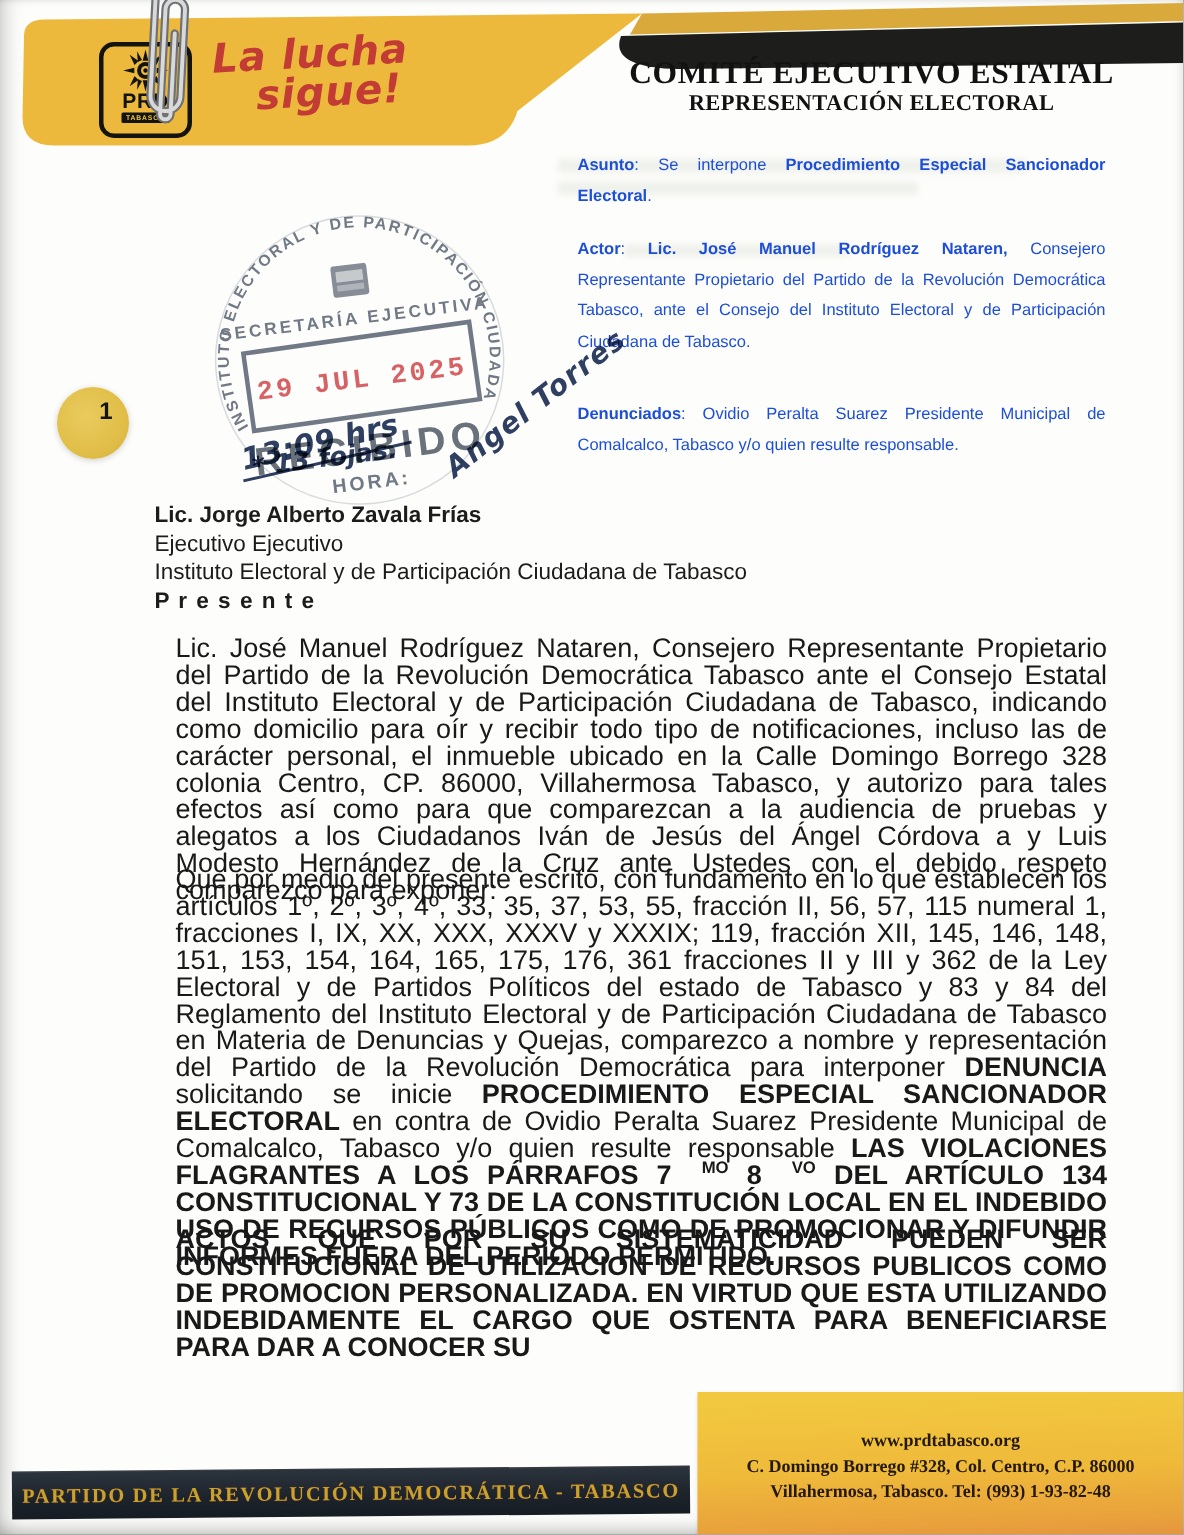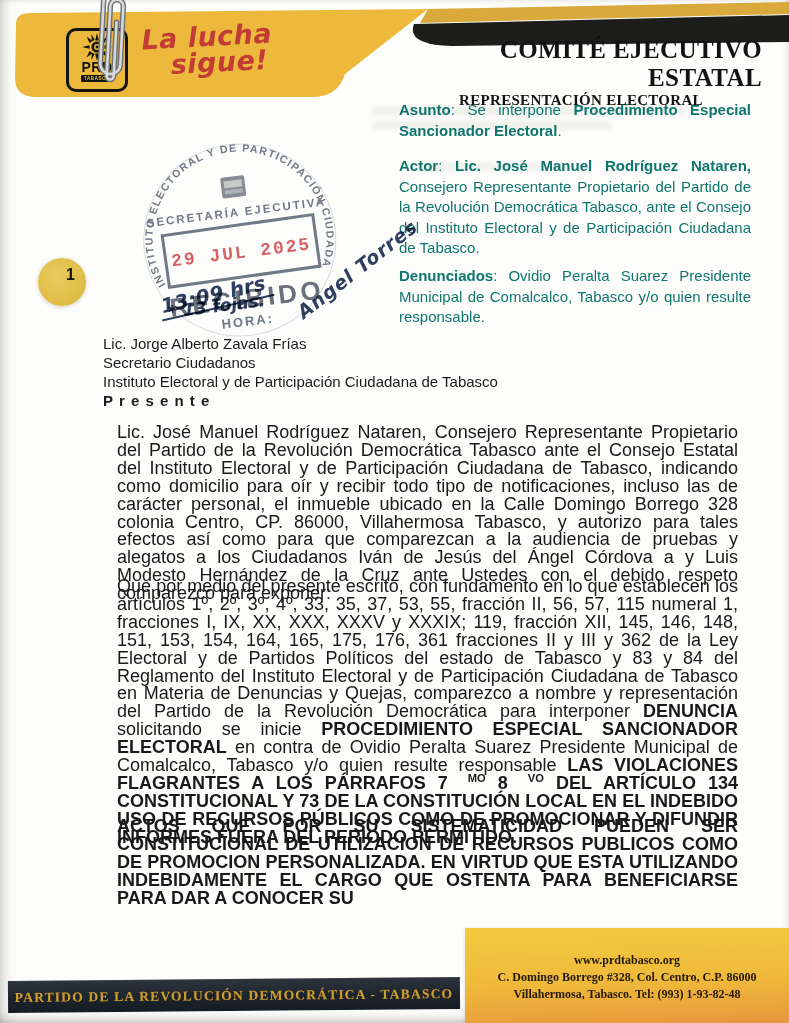--- a/index.html
+++ b/index.html
@@ -30,26 +30,26 @@
     position:absolute;left:142px;top:24px;z-index:3;
     color:#c23b35;font-style:italic;font-weight:900;font-size:27px;line-height:26px;
     transform:rotate(-3deg);font-family:"DejaVu Sans",sans-serif;letter-spacing:.5px;
   }
   .slogan .s2{margin-left:28px;}
   .paperclip{position:absolute;left:88px;top:-4px;width:44px;height:110px;z-index:4;}
   .org{
     position:absolute;left:400px;top:36px;width:362px;text-align:center;
     font-family:"Liberation Serif",serif;font-weight:bold;color:#121212;z-index:3;
   }
-  .org1{font-size:25px;letter-spacing:.4px;text-align:right;}
+  .org1{font-size:21px;letter-spacing:.4px;}
   .org2{font-size:15px;letter-spacing:.3px;}
   
   .rblock{
-    position:absolute;left:399px;width:352px;margin:0;
-    font-size:15px;line-height:20.5px;text-align:justify;color:#0f766e;
+    position:absolute;left:385px;width:352px;margin:0;
+    font-size:11px;line-height:20.5px;text-align:justify;color:#1d4ed8;
   }
   .subject{top:100px;}
   .actor{top:156px;}
   .denounced{top:266px;}
   .b{font-weight:bold;}
   sup{font-size:62%;vertical-align:super;line-height:0;margin-left:20px;}
   
   .stamp{position:absolute;left:118px;top:136px;width:250px;height:225px;mix-blend-mode:multiply;opacity:.93;z-index:2;}
   .ring-faint{fill:none;stroke:#8b95a2;stroke-width:1;opacity:.35;}
   .ring-text{font-family:"Liberation Sans",sans-serif;font-weight:bold;font-size:10.5px;letter-spacing:1.3px;fill:#66707e;}
@@ -70,21 +70,21 @@
   .page-dot{
     position:absolute;left:38px;top:258px;width:48px;height:48px;border-radius:50%;
     background:radial-gradient(circle at 40% 40%, #e9cb5e, #e0bd46 65%, #d3af3c);
     box-shadow:0 1px 4px rgba(0,0,0,.18);
     display:flex;justify-content:flex-end;align-items:flex-start;
     font-weight:bold;font-size:16px;color:#15150f;z-index:2;
   }
   .page-dot span{margin:8px 11px 0 0;}
   
   .recipient{position:absolute;left:103px;top:334px;width:520px;font-size:15px;line-height:19px;margin:0;}
-  .recipient .rn{font-weight:normal;}
+  .recipient .rn{font-weight:bold;}
   .recipient .sal{font-weight:bold;letter-spacing:1px;}
   .bodyp{position:absolute;left:117px;width:621px;margin:0;font-size:18px;line-height:17.9px;text-align:justify;color:#191919;}
   .p1{top:424px;}
   .p2{top:578px;}
   .p3{top:818px;font-weight:bold;}
   
   .ghost{position:absolute;background:#9aa88f;opacity:.14;filter:blur(2.2px);border-radius:2px;z-index:0;}
   
   .footer-bar{
     position:absolute;left:8px;top:979px;width:452px;height:31px;
@@ -192,21 +192,21 @@
   <div class="hand hand-time">13:09 hrs</div>
   <div class="hand hand-pages">* 13 fojas.</div>
   <div class="hand hand-sign">Angel Torres</div>
 
   <div class="page-dot">
     <span>1</span>
   </div>
 
   <div class="recipient">
     <div class="rn">Lic. Jorge Alberto Zavala Frías</div>
-    <div>Secretario Ciudadanos</div>
+    <div>Ejecutivo Ejecutivo</div>
     <div>Instituto Electoral y de Participación Ciudadana de Tabasco</div>
     <div class="sal">P r e s e n t e</div>
   </div>
 
   <p class="bodyp p1">Lic.  José Manuel Rodríguez Nataren, Consejero Representante Propietario del Partido de la Revolución Democrática Tabasco ante el Consejo Estatal del Instituto Electoral y de Participación Ciudadana de Tabasco, indicando como domicilio para oír y recibir todo tipo de notificaciones, incluso las de carácter personal, el inmueble ubicado en la Calle Domingo Borrego 328 colonia Centro, CP. 86000, Villahermosa Tabasco, y autorizo para tales efectos así como para que comparezcan a la audiencia de pruebas y alegatos  a los Ciudadanos Iván de Jesús del Ángel Córdova a y Luis Modesto Hernández de la Cruz ante Ustedes con el debido respeto comparezco para exponer:</p>
   <p class="bodyp p2"><span>Que por medio del presente escrito, con fundamento en lo que establecen los artículos 1º, 2º, 3º, 4º, 33, 35, 37, 53, 55, fracción II, 56, 57, 115 numeral 1, fracciones I, IX, XX, XXX, XXXV y XXXIX; 119, fracción XII, 145, 146, 148, 151, 153,  154, 164, 165, 175, 176, 361 fracciones II y III y 362 de la Ley Electoral y de Partidos Políticos del estado de Tabasco y 83 y 84 del Reglamento del Instituto Electoral y de Participación Ciudadana de Tabasco en Materia de Denuncias y Quejas, comparezco a nombre y representación del Partido de la Revolución Democrática para interponer </span><span class="b">DENUNCIA</span><span> solicitando se inicie </span><span class="b">PROCEDIMIENTO ESPECIAL SANCIONADOR ELECTORAL</span><span>  en contra de Ovidio Peralta Suarez Presidente Municipal de Comalcalco, Tabasco y/o quien resulte responsable </span><span class="b">LAS VIOLACIONES FLAGRANTES A LOS PÁRRAFOS 7</span><sup class="b">MO</sup><span class="b"> 8</span><sup class="b">VO</sup><span class="b"> DEL ARTÍCULO 134 CONSTITUCIONAL Y 73 DE LA CONSTITUCIÓN LOCAL EN EL INDEBIDO USO DE RECURSOS PÚBLICOS COMO DE PROMOCIONAR Y DIFUNDIR INFORMES FUERA DEL PERIODO PERMITIDO.</span></p>
   <p class="bodyp p3">ACTOS QUE POR SU SISTEMATICIDAD PUEDEN SER CONSTITUCIONAL DE UTILIZACION DE RECURSOS PUBLICOS COMO DE PROMOCION PERSONALIZADA. EN VIRTUD QUE ESTA UTILIZANDO INDEBIDAMENTE EL CARGO QUE OSTENTA PARA BENEFICIARSE PARA DAR A CONOCER SU</p>
 
   <div class="footer-box">
     <div>www.prdtabasco.org</div>

